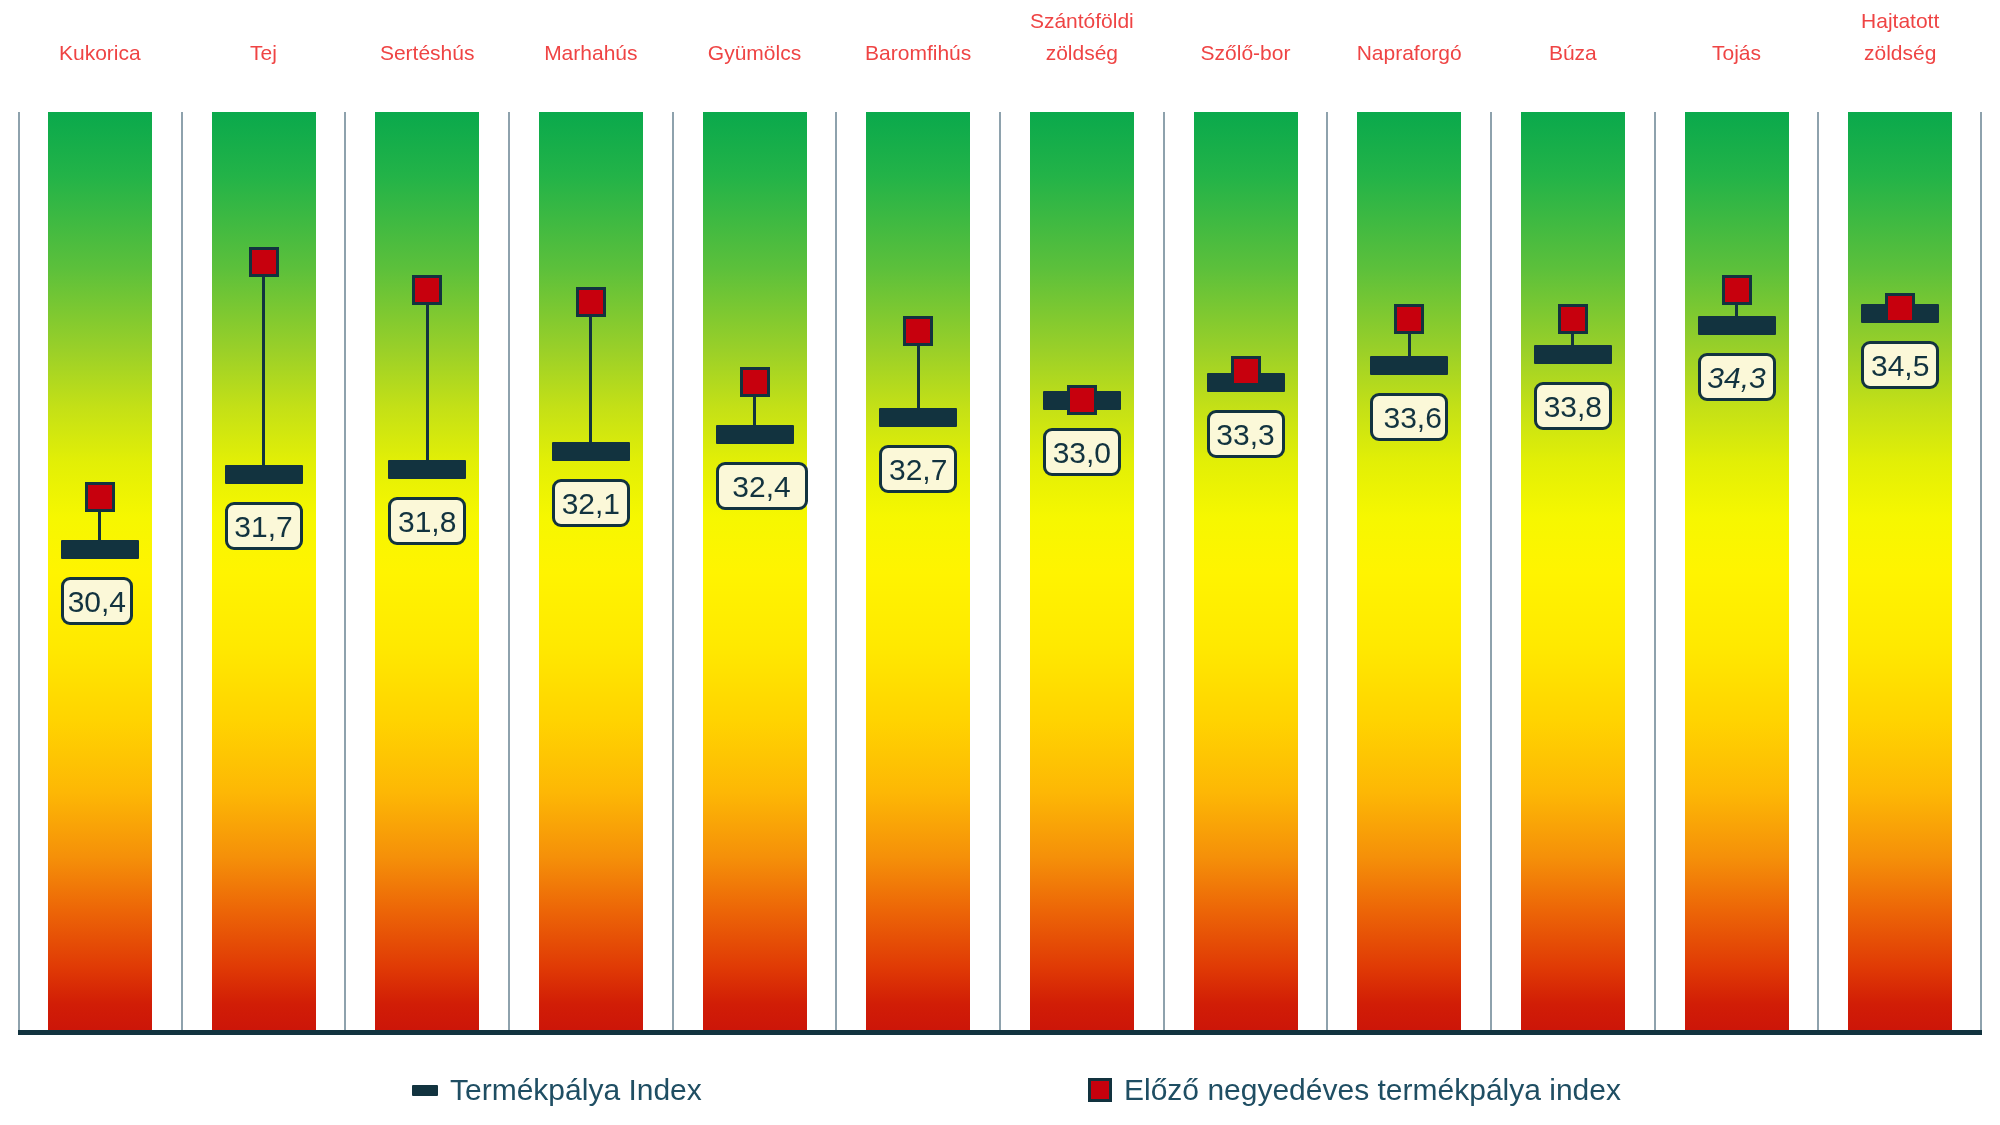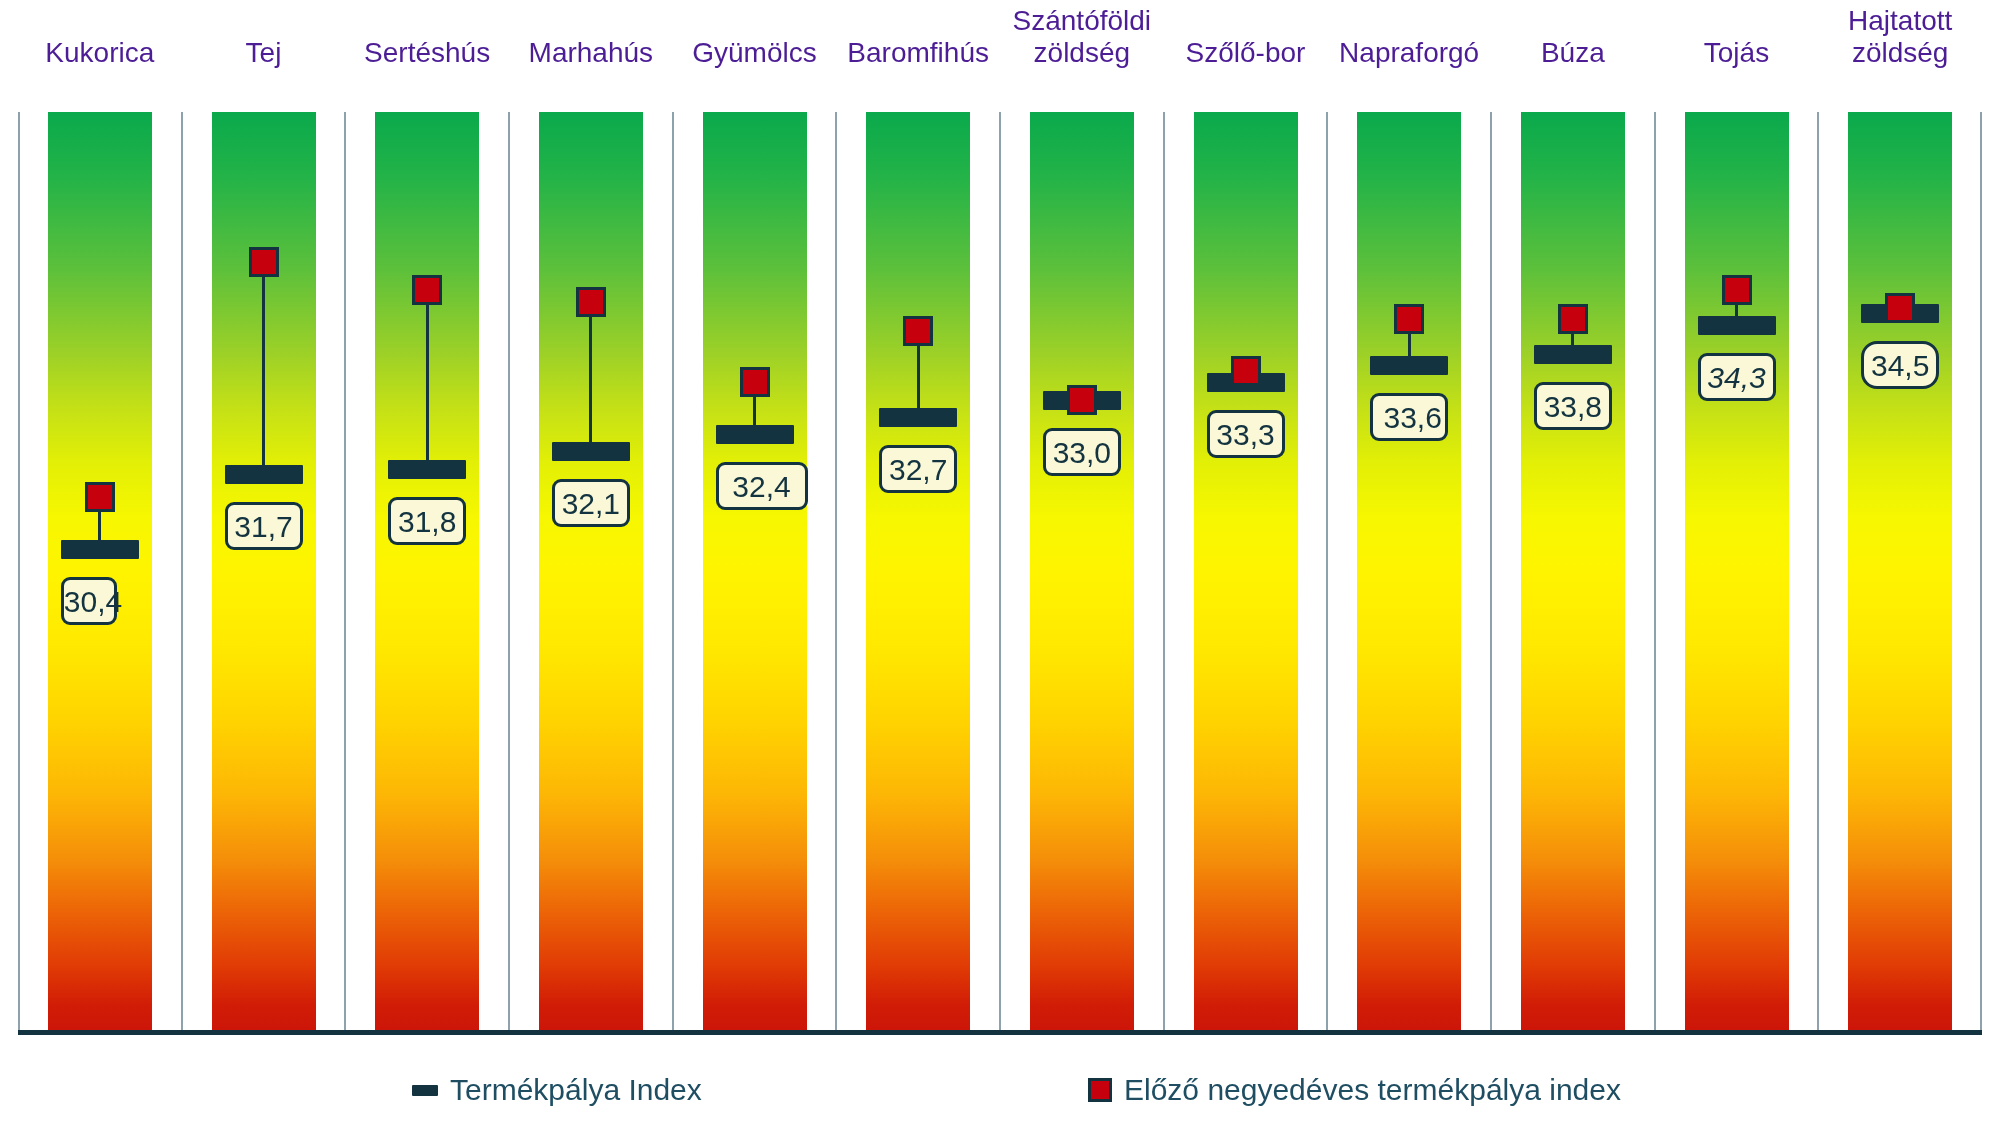--- a/index.html
+++ b/index.html
@@ -50,22 +50,22 @@
         #ec6407 87%,
         #e03a05 93%,
         #d11d06 97%,
         #cc1509 100%);
   }
   
   .catlabel{
     position:absolute;
     top:10px;
     text-align:center;
-    color:#4c1d95;
-    font-size:28px;
+    color:#ef4444;
+    font-size:21px;
     line-height:32px;
     letter-spacing:0px;
     white-space:pre-line;
   }
   
   .idxbar{
     position:absolute;
     height:19px;
     background:#12333f;
     border-radius:1px;
@@ -128,21 +128,21 @@
 <body>
 
 <div id="chart">
 
   <div class="plot" id="plot">
       <div class="gridline" style="left: 0px;"></div>
       <div class="colbar" style="left: 29.8333px; width: 104px;"></div>
       <div class="stem" style="left: 80.3333px; top: 385.25px; height: 51.75px;"></div>
       <div class="idxbar" style="left: 42.8333px; width: 78px; top: 428px;"></div>
       <div class="prevsq" style="left: 66.8333px; top: 370.25px;"></div>
-      <div class="valbox" style="left: 42.8333px; width: 56px; top: 465px;">30,4</div>
+      <div class="valbox" style="left: 42.8333px; width: 72px; top: 465px;">30,4</div>
       <div class="gridline" style="left: 162.667px;"></div>
       <div class="colbar" style="left: 193.5px; width: 104px;"></div>
       <div class="stem" style="left: 244px; top: 149.5px; height: 212.75px;"></div>
       <div class="idxbar" style="left: 206.5px; width: 78px; top: 353.25px;"></div>
       <div class="prevsq" style="left: 230.5px; top: 134.5px;"></div>
       <div class="valbox" style="left: 206.5px; width: 78px; top: 390.25px;">31,7</div>
       <div class="gridline" style="left: 326.333px;"></div>
       <div class="colbar" style="left: 357.167px; width: 104px;"></div>
       <div class="stem" style="left: 407.667px; top: 178.25px; height: 178.25px;"></div>
       <div class="idxbar" style="left: 370.167px; width: 78px; top: 347.5px;"></div>
@@ -192,21 +192,21 @@
       <div class="colbar" style="left: 1666.5px; width: 104px;"></div>
       <div class="stem" style="left: 1717px; top: 178.25px; height: 34.5px;"></div>
       <div class="idxbar" style="left: 1679.5px; width: 78px; top: 203.75px;"></div>
       <div class="prevsq" style="left: 1703.5px; top: 163.25px;"></div>
       <div class="valbox" style="left: 1679.5px; width: 78px; top: 240.75px; font-style: italic;">34,3</div>
       <div class="gridline" style="left: 1799.33px;"></div>
       <div class="gridline" style="left: 1962px;"></div>
       <div class="colbar" style="left: 1830.17px; width: 104px;"></div>
       <div class="idxbar" style="left: 1843.17px; width: 78px; top: 192.25px;"></div>
       <div class="prevsq" style="left: 1867.17px; top: 180.5px;"></div>
-      <div class="valbox" style="left: 1843.17px; width: 78px; top: 229.25px; border-radius: 16px;">34,5</div>
+      <div class="valbox" style="left: 1843.17px; width: 78px; top: 229.25px;">34,5</div>
     </div>
 
   <div class="axis-line"></div>
 
   <div class="legend">
     <div class="legend-item" id="lg0" style="left: 412px; top: 8px;">
       <span class="lg-dash"></span>
       <span>Termékpálya Index</span>
     </div>
     <div class="legend-item" id="lg1" style="left: 1088px; top: 8px;">

